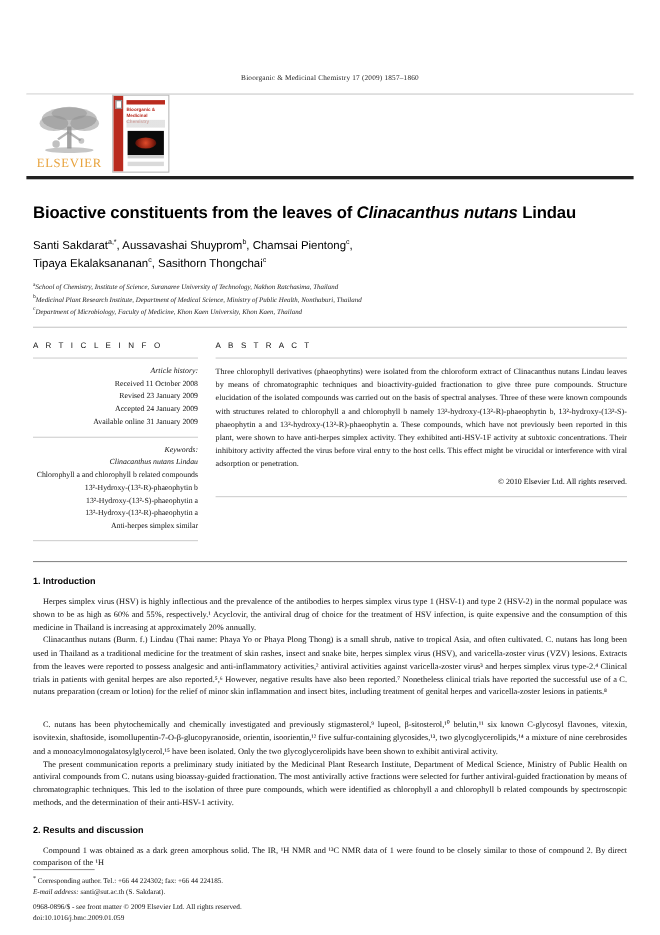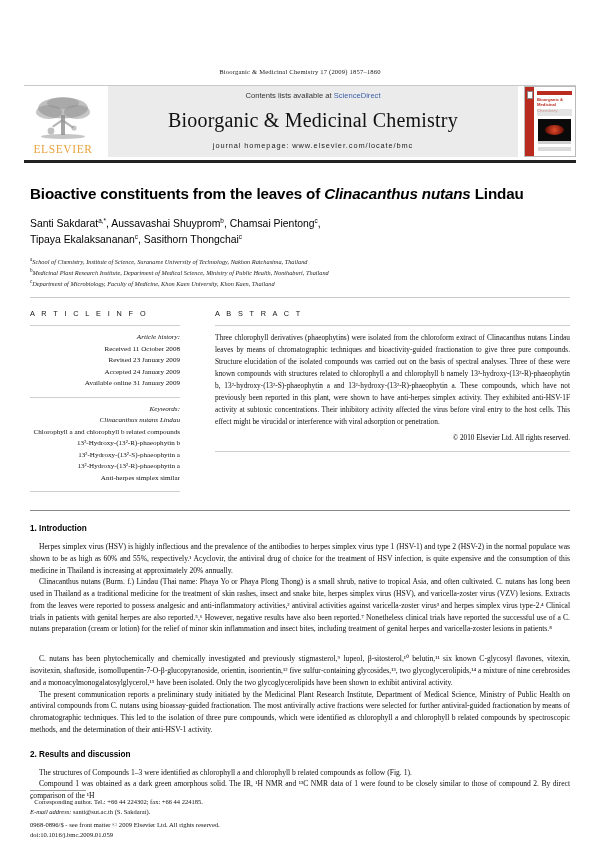--- a/index.html
+++ b/index.html
@@ -109,21 +109,21 @@
     font-size:10.4px;
     line-height:1.45;
     margin-bottom:9px;
   }
   .authors sup { font-size:6.4px; vertical-align:super; }
   .affils { font-size:6.3px; font-style:italic; line-height:1.52; color:#222; }
   .affils div sup { font-style:normal; font-size:5.1px; vertical-align:super; }
   .title-rule { margin:9px 0 0 0; border-top:1px solid #c8c8c8; }
 
   
-  .infoabs { display:flex; margin:0 30px; padding-top:11px; gap:35px; }
+  .infoabs { display:flex; margin:0 30px; padding-top:11px; gap:16px; }
   .col-info { flex:0 0 150px; }
   .col-abs  { flex:1 1 auto; }
   .secthead {
     font-family:"Liberation Sans", sans-serif;
     font-size:7.3px;
     letter-spacing:2.4px;
     font-weight:normal;
     color:#111;
     margin-bottom:7px;
   }
@@ -195,25 +195,20 @@
           <path d="M28 24 L18 31 L19.5 32.5 L29 26 Z" opacity=".65"></path>
           <path d="M30 25 L40 32 L38.5 33.5 L29 27 Z" opacity=".65"></path>
           <ellipse cx="29" cy="41.5" rx="22" ry="2.6" opacity=".5"></ellipse>
           <circle cx="17" cy="36" r="3.4" opacity=".55"></circle>
           <circle cx="40" cy="33" r="2.6" opacity=".5"></circle>
         </g>
       </svg>
       <div class="elsevier-word">ELSEVIER</div>
     </div>
 
-    <div class="mast-center">
-      <div class="contents-line"><span>Contents lists available at </span><span class="sd">ScienceDirect</span></div>
-      <div class="journal-title">Bioorganic &amp; Medicinal Chemistry</div>
-      <div class="homepage">journal homepage: www.elsevier.com/locate/bmc</div>
-    </div>
 
     <div class="cover-thumb">
       <div class="cover-spine"></div>
       <div class="cover-spinebox"></div>
       <div class="cover-topbar"></div>
       <div class="cover-ttl">Bioorganic &amp; Medicinal Chemistry</div>
       <div class="cover-sub"></div>
       <div class="cover-img">
           <div class="cover-blob"></div>
         </div>
@@ -280,21 +275,20 @@
     <div class="bcol">
       <h2 class="numhead">1. Introduction</h2>
       <p class="para">Herpes simplex virus (HSV) is highly inflectious and the prevalence of the antibodies to herpes simplex virus type 1 (HSV-1) and type 2 (HSV-2) in the normal populace was shown to be as high as 60% and 55%, respectively.¹ Acyclovir, the antiviral drug of choice for the treatment of HSV infection, is quite expensive and the consumption of this medicine in Thailand is increasing at approximately 20% annually.</p>
       <p class="para">Clinacanthus nutans (Burm. f.) Lindau (Thai name: Phaya Yo or Phaya Plong Thong) is a small shrub, native to tropical Asia, and often cultivated. C. nutans has long been used in Thailand as a traditional medicine for the treatment of skin rashes, insect and snake bite, herpes simplex virus (HSV), and varicella-zoster virus (VZV) lesions. Extracts from the leaves were reported to possess analgesic and anti-inflammatory activities,² antiviral activities against varicella-zoster virus³ and herpes simplex virus type-2.⁴ Clinical trials in patients with genital herpes are also reported.⁵,⁶ However, negative results have also been reported.⁷ Nonetheless clinical trials have reported the successful use of a C. nutans preparation (cream or lotion) for the relief of minor skin inflammation and insect bites, including treatment of genital herpes and varicella-zoster lesions in patients.⁸</p>
     </div>
 
     <div class="bcol">
       <p class="para">C. nutans has been phytochemically and chemically investigated and previously stigmasterol,⁹ lupeol, β-sitosterol,¹⁰ belutin,¹¹ six known C-glycosyl flavones, vitexin, isovitexin, shaftoside, isomollupentin-7-O-β-glucopyranoside, orientin, isoorientin,¹² five sulfur-containing glycosides,¹³, two glycoglycerolipids,¹⁴ a mixture of nine cerebrosides and a monoacylmonogalatosylglycerol,¹⁵ have been isolated. Only the two glycoglycerolipids have been shown to exhibit antiviral activity.</p>
       <p class="para">The present communication reports a preliminary study initiated by the Medicinal Plant Research Institute, Department of Medical Science, Ministry of Public Health on antiviral compounds from C. nutans using bioassay-guided fractionation. The most antivirally active fractions were selected for further antiviral-guided fractionation by means of chromatographic techniques. This led to the isolation of three pure compounds, which were identified as chlorophyll a and chlorophyll b related compounds by spectroscopic methods, and the determination of their anti-HSV-1 activity.</p>
       <h2 class="numhead spaced">2. Results and discussion</h2>
-      <p class="para">The structures of Compounds 1–3 were identified as chlorophyll a and chlorophyll b related compounds as follow (Fig. 1).</p>
       <p class="para">Compound 1 was obtained as a dark green amorphous solid. The IR, ¹H NMR and ¹³C NMR data of 1 were found to be closely similar to those of compound 2. By direct comparison of the ¹H</p>
     </div>
   </div>
 
   <div class="footnote-wrap">
     <div class="fn-rule"></div>
     <div class="fn"><sup>*</sup> <span>Corresponding author. Tel.: +66 44 224302; fax: +66 44 224185.</span></div>
     <div class="fn"><i>E-mail address:</i> <span>santi@sut.ac.th (S. Sakdarat).</span></div>
   </div>
 

